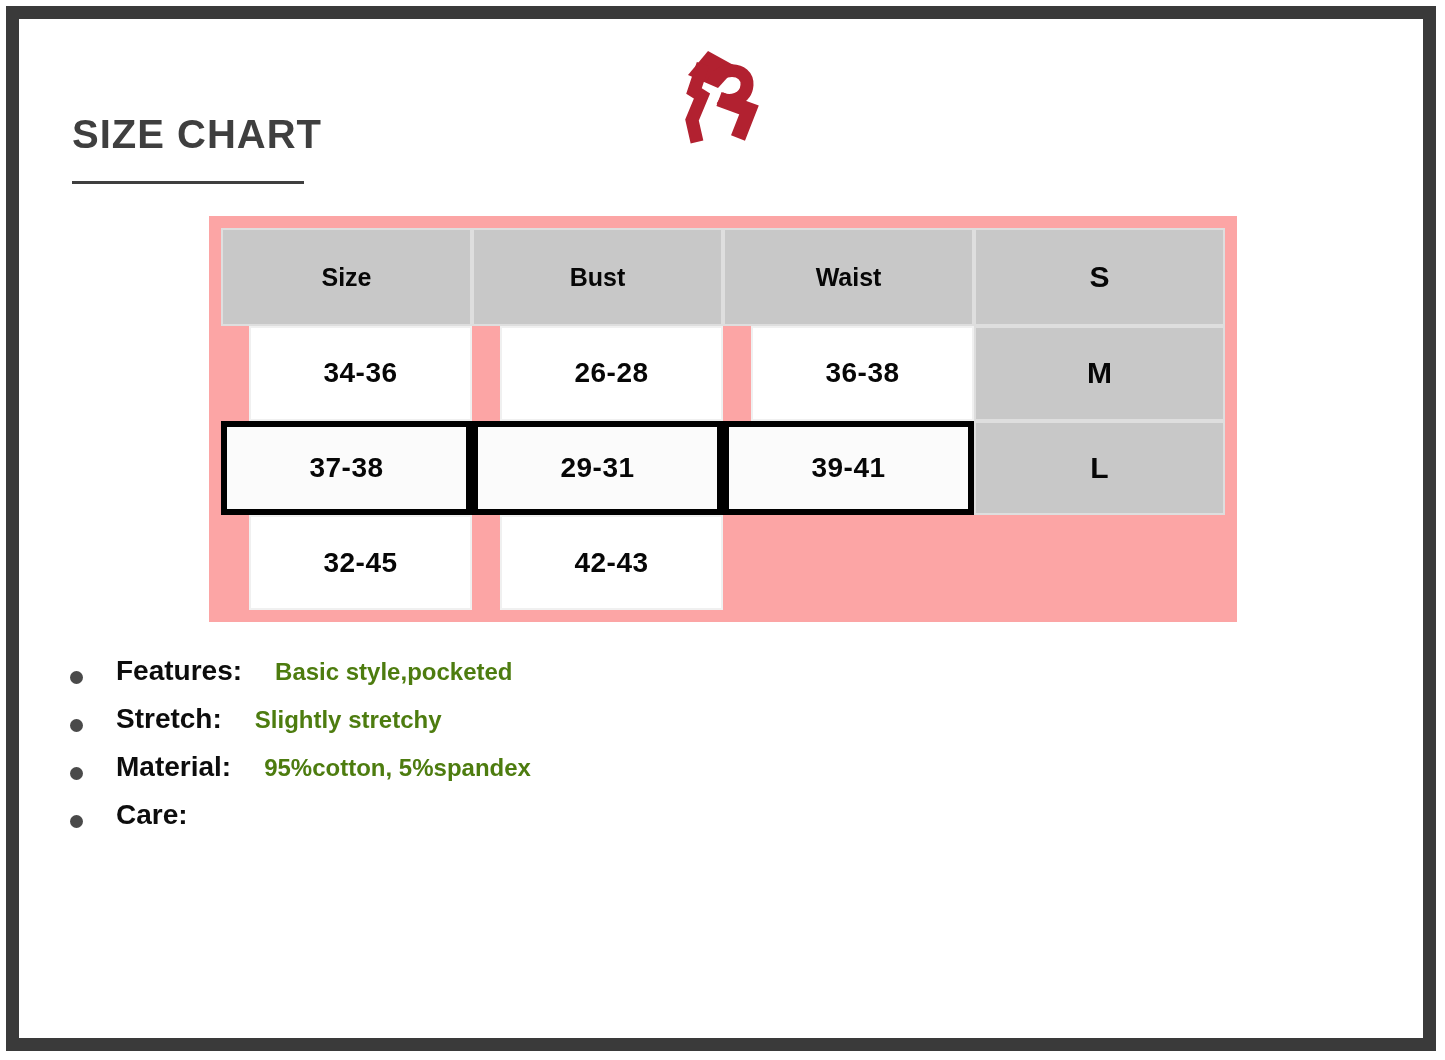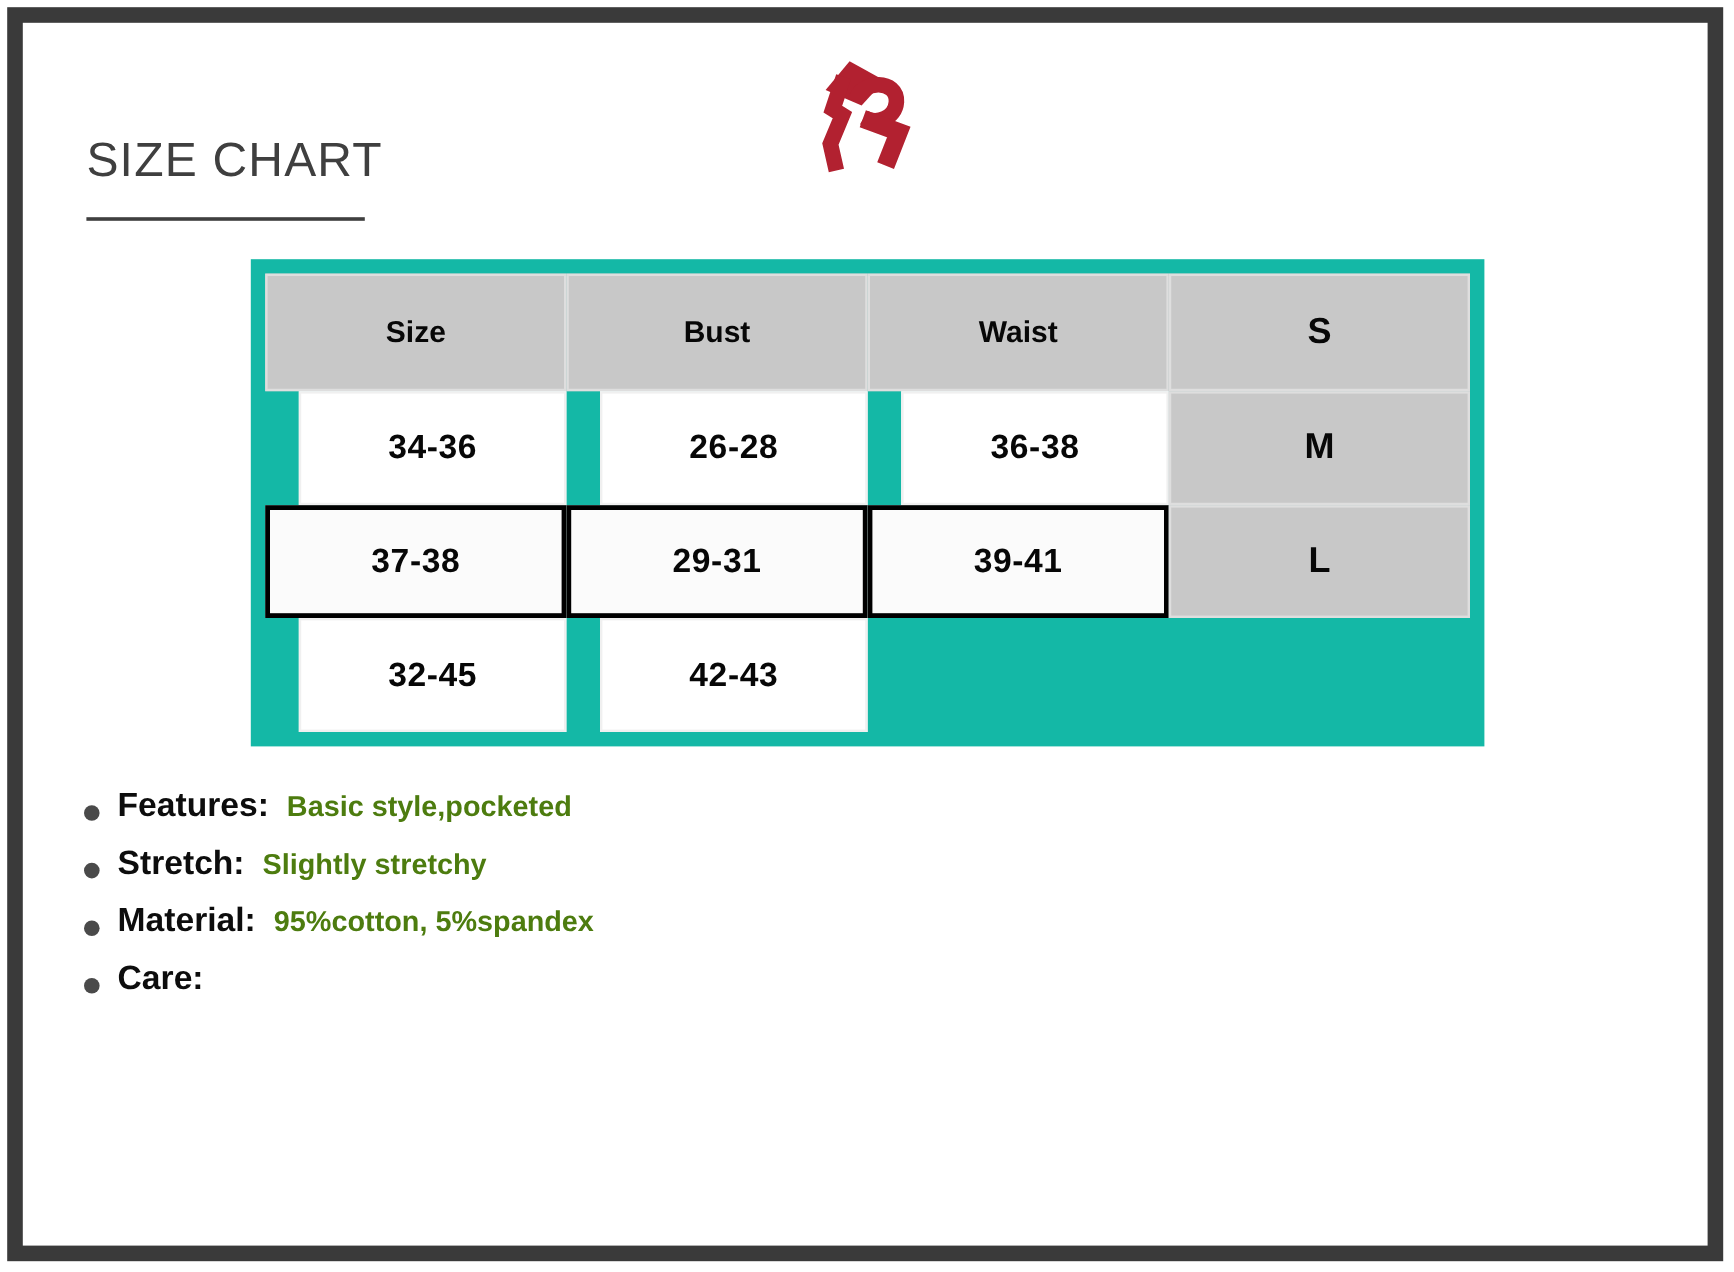--- a/index.html
+++ b/index.html
@@ -26,21 +26,21 @@
   }
   
   .title-block {
     position: absolute;
     left: 72px;
     top: 112px;
   }
   .page-title {
     font-size: 40px;
     line-height: 1.1;
-    font-weight: normal;
+    font-weight: bold;
     color: #3f3f3f;
     letter-spacing: 1px;
     white-space: nowrap;
   }
   .title-underline {
     width: 232px;
     height: 3px;
     background: #3f3f3f;
     margin-top: 25px;
   }
@@ -70,21 +70,21 @@
     white-space: nowrap;
   }
   
   .size-table {
     position: absolute;
     left: 209px;
     top: 216px;
     width: 1028px;
     height: 406px;
     box-sizing: border-box;
-    background: #14b8a6;
+    background: #fca5a5;
     padding: 12px;
     display: grid;
     grid-template-columns: repeat(4, 1fr);
     grid-template-rows: 98px 1fr 1fr 1fr;
   }
   .cell {
     display: flex;
     align-items: center;
     justify-content: center;
     font-weight: bold;
@@ -95,36 +95,36 @@
     background: #c8c8c8;
     border: 2px solid #dedede;
   }
   .cell.white {
     background: #ffffff;
     border: 2px solid #f0f0f0;
     margin-left: 28px;
   }
   .cell.offwhite {
     background: #fbfbfb;
-    border: 4px solid #000000;
+    border: 6px solid #000000;
   }
   .cell.head { font-size: 25px; }
   .cell.head.nudge-up { padding-bottom: 16px; }
   .cell.sizecol { font-size: 30px; }
   .cell.num { font-size: 28px; letter-spacing: 0.5px; }
   
   .details {
     position: absolute;
     left: 70px;
     top: 655px;
   }
   .detail-row {
     display: flex;
     align-items: baseline;
-    gap: 15px;
+    gap: 33px;
     height: 48px;
   }
   .dot {
     flex: none;
     width: 13px;
     height: 13px;
     border-radius: 50%;
     background: #4a4a4a;
     align-self: center;
     margin-top: -4px;

